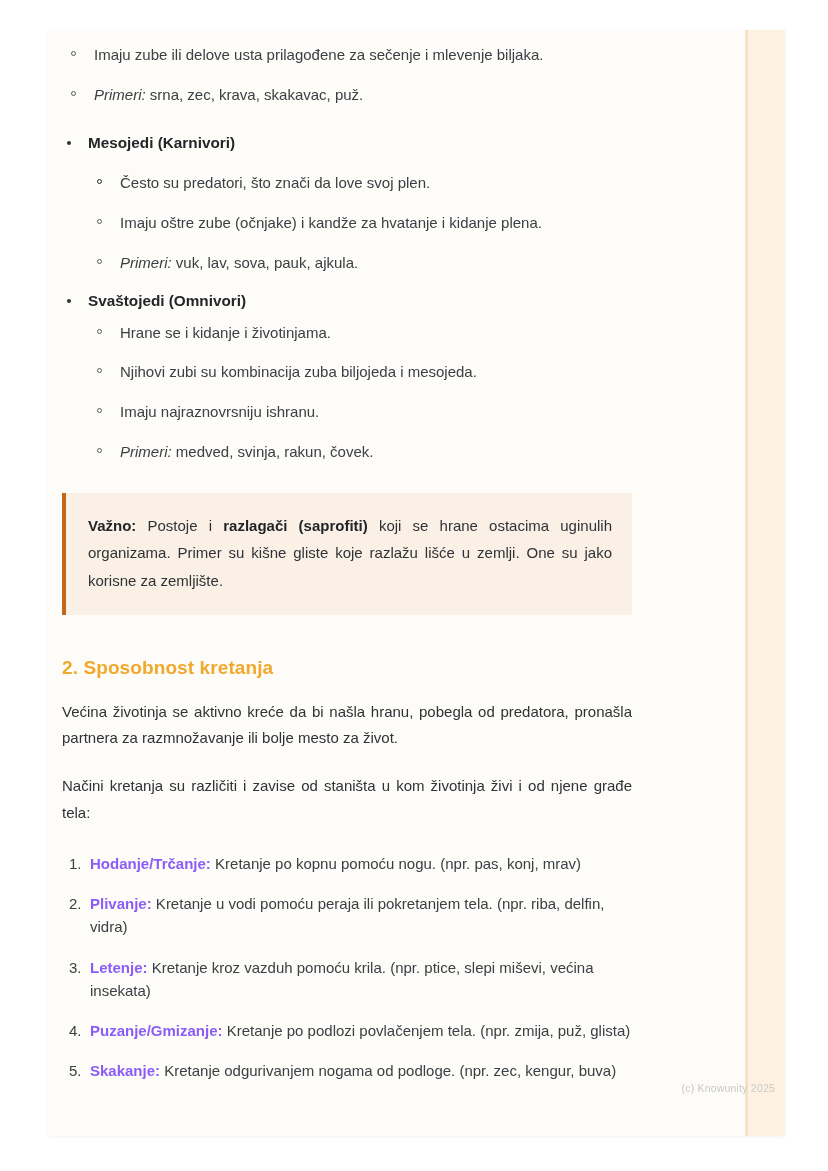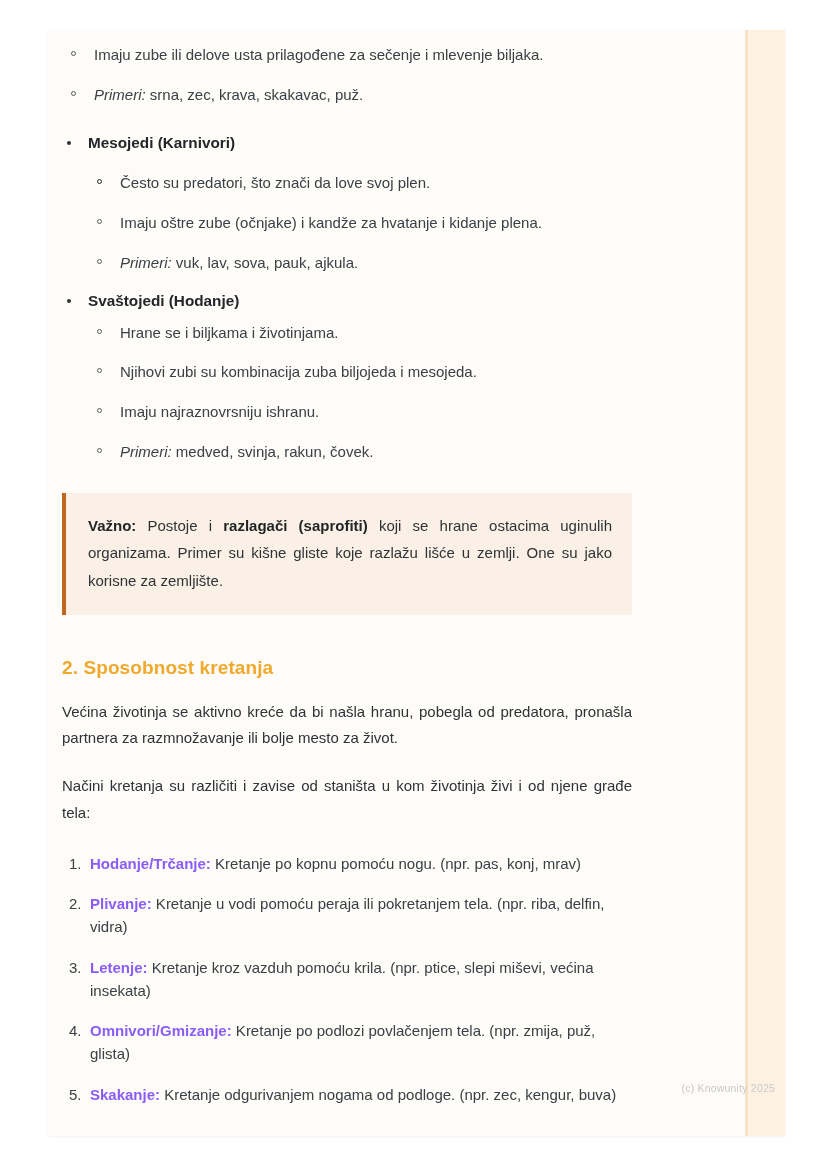--- a/index.html
+++ b/index.html
@@ -218,25 +218,25 @@
           </li>
           <li class="sub">
             <span class="bullet-ring"></span>
             <span class="em-label">Primeri:</span><span> </span><span>vuk, lav, sova, pauk, ajkula.</span>
           </li>
         </ul>
       </li>
 
       <li class="top">
         <span class="bullet-dot"></span>
-        <span>Svaštojedi (Hodanje)</span>
+        <span>Svaštojedi (Omnivori)</span>
         <ul class="l2">
           <li class="sub">
             <span class="bullet-ring"></span>
-            <span>Hrane se i biljkama i životinjama.</span>
+            <span>Hrane se i kidanje i životinjama.</span>
           </li>
           <li class="sub">
             <span class="bullet-ring"></span>
             <span>Njihovi zubi su kombinacija zuba biljojeda i mesojeda.</span>
           </li>
           <li class="sub">
             <span class="bullet-ring"></span>
             <span>Imaju najraznovrsniju ishranu.</span>
           </li>
           <li class="sub">
@@ -261,21 +261,21 @@
       <li>
         <span class="num">1.</span><b>Hodanje/Trčanje:</b><span> Kretanje po kopnu pomoću nogu. (npr. pas, konj, mrav)</span>
       </li>
       <li>
         <span class="num">2.</span><b>Plivanje:</b><span> Kretanje u vodi pomoću peraja ili pokretanjem tela. (npr. riba, delfin, vidra)</span>
       </li>
       <li>
         <span class="num">3.</span><b>Letenje:</b><span> Kretanje kroz vazduh pomoću krila. (npr. ptice, slepi miševi, većina insekata)</span>
       </li>
       <li>
-        <span class="num">4.</span><b>Omnivori/Gmizanje:</b><span> Kretanje po podlozi povlačenjem tela. (npr. zmija, puž, glista)</span>
+        <span class="num">4.</span><b>Puzanje/Gmizanje:</b><span> Kretanje po podlozi povlačenjem tela. (npr. zmija, puž, glista)</span>
       </li>
       <li>
         <span class="num">5.</span><b>Skakanje:</b><span> Kretanje odgurivanjem nogama od podloge. (npr. zec, kengur, buva)</span>
       </li>
     </ol>
 
   </div>
 
   <div id="watermark">(c) Knowunity 2025</div>
 

